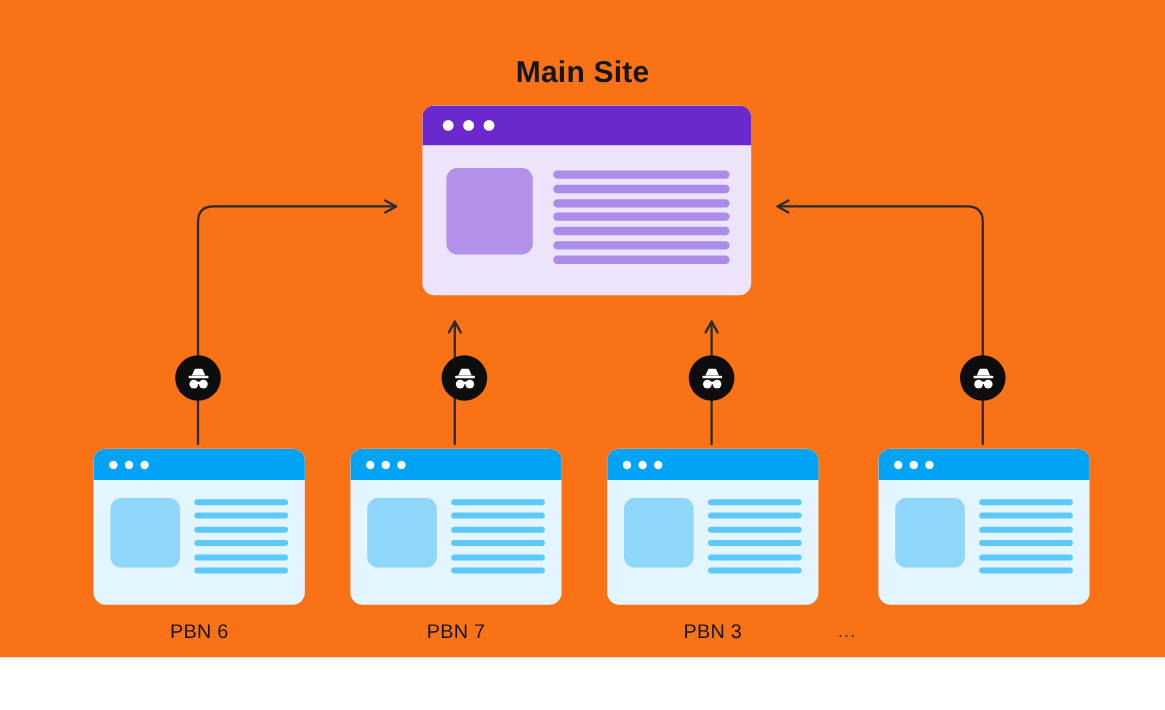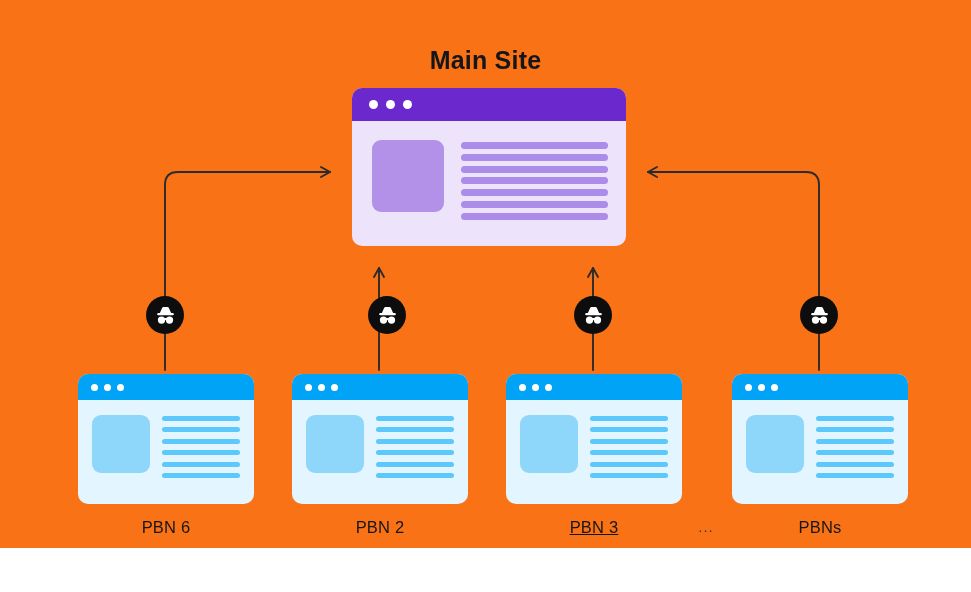--- a/index.html
+++ b/index.html
@@ -152,21 +152,21 @@
     position: absolute;
     top: 518px;
     width: 176px;
     text-align: center;
     font-size: 16.5px;
     color: #15161a;
     letter-spacing: 0.2px;
   }
   #pbn-caption-0 { left: 78px; }
   #pbn-caption-1 { left: 292px; }
-  #pbn-caption-2 { left: 506px; text-decoration: underline; }
+  #pbn-caption-2 { left: 506px; }
   #pbn-caption-3 { left: 732px; }
 
   #pbn-ellipsis {
     position: absolute;
     left: 678px;
     top: 518px;
     width: 56px;
     text-align: center;
     font-size: 15px;
     color: #3b3d45;
@@ -355,18 +355,17 @@
         <div class="line"></div>
         <div class="line"></div>
         <div class="line"></div>
         <div class="line"></div>
         <div class="line"></div>
       </div>
     </div>
   </div>
 
   <div class="pbn-caption" id="pbn-caption-0">PBN 6</div>
-  <div class="pbn-caption" id="pbn-caption-1">PBN 2</div>
+  <div class="pbn-caption" id="pbn-caption-1">PBN 7</div>
   <div class="pbn-caption" id="pbn-caption-2">PBN 3</div>
   <div id="pbn-ellipsis">...</div>
-  <div class="pbn-caption" id="pbn-caption-3">PBNs</div>
 
 </div>
 
 </body></html>

